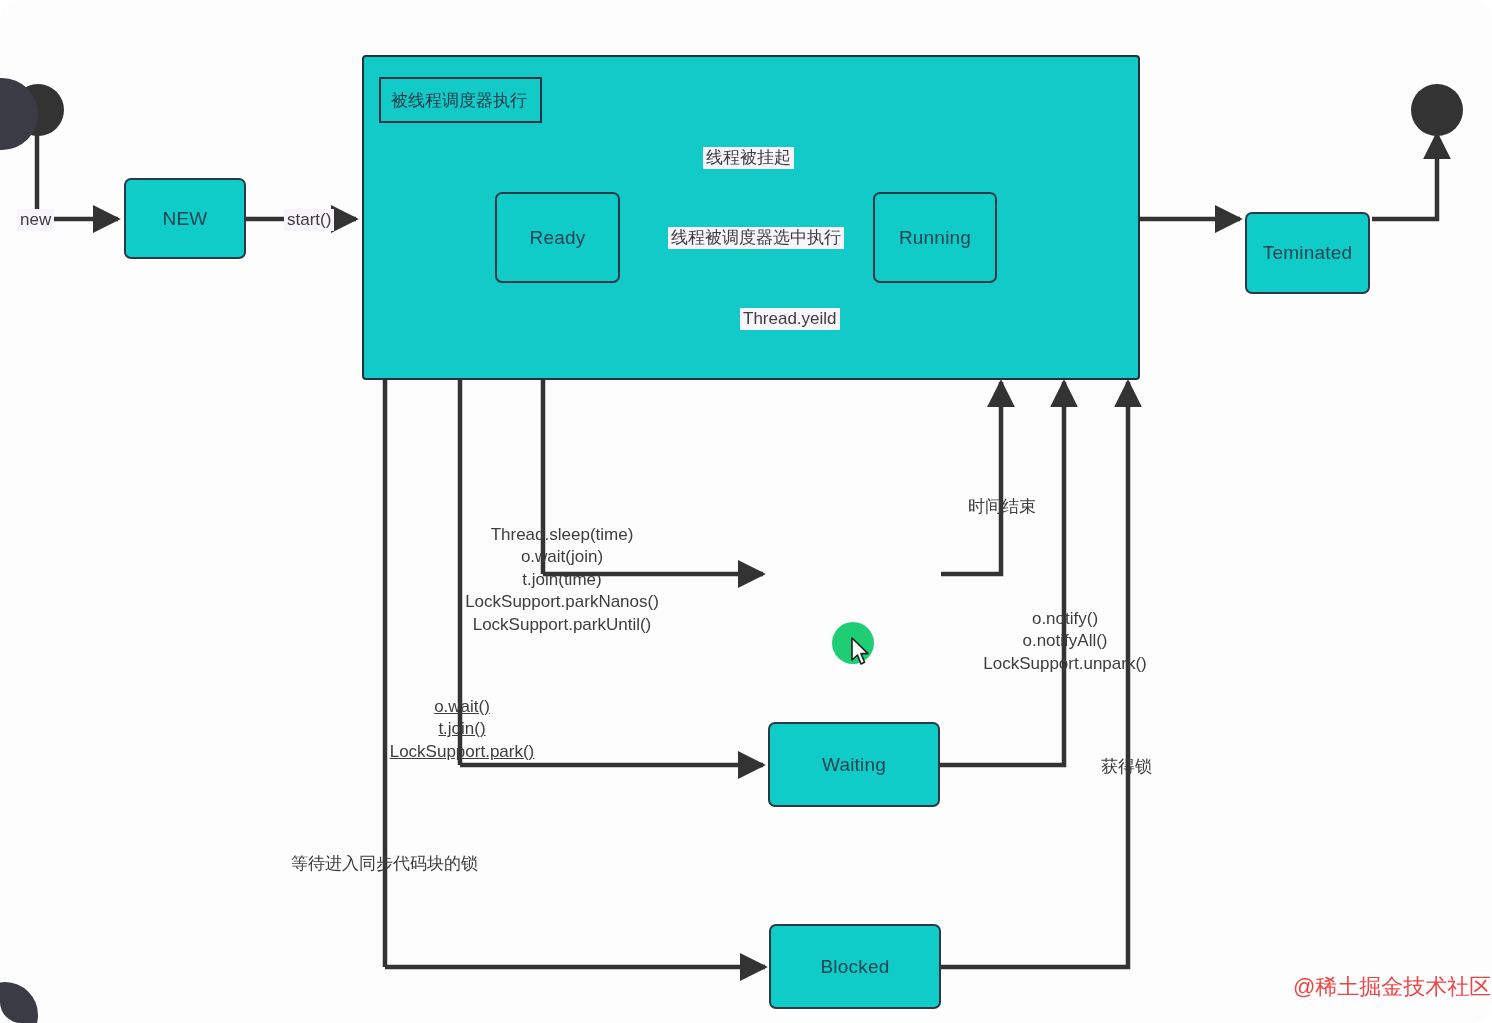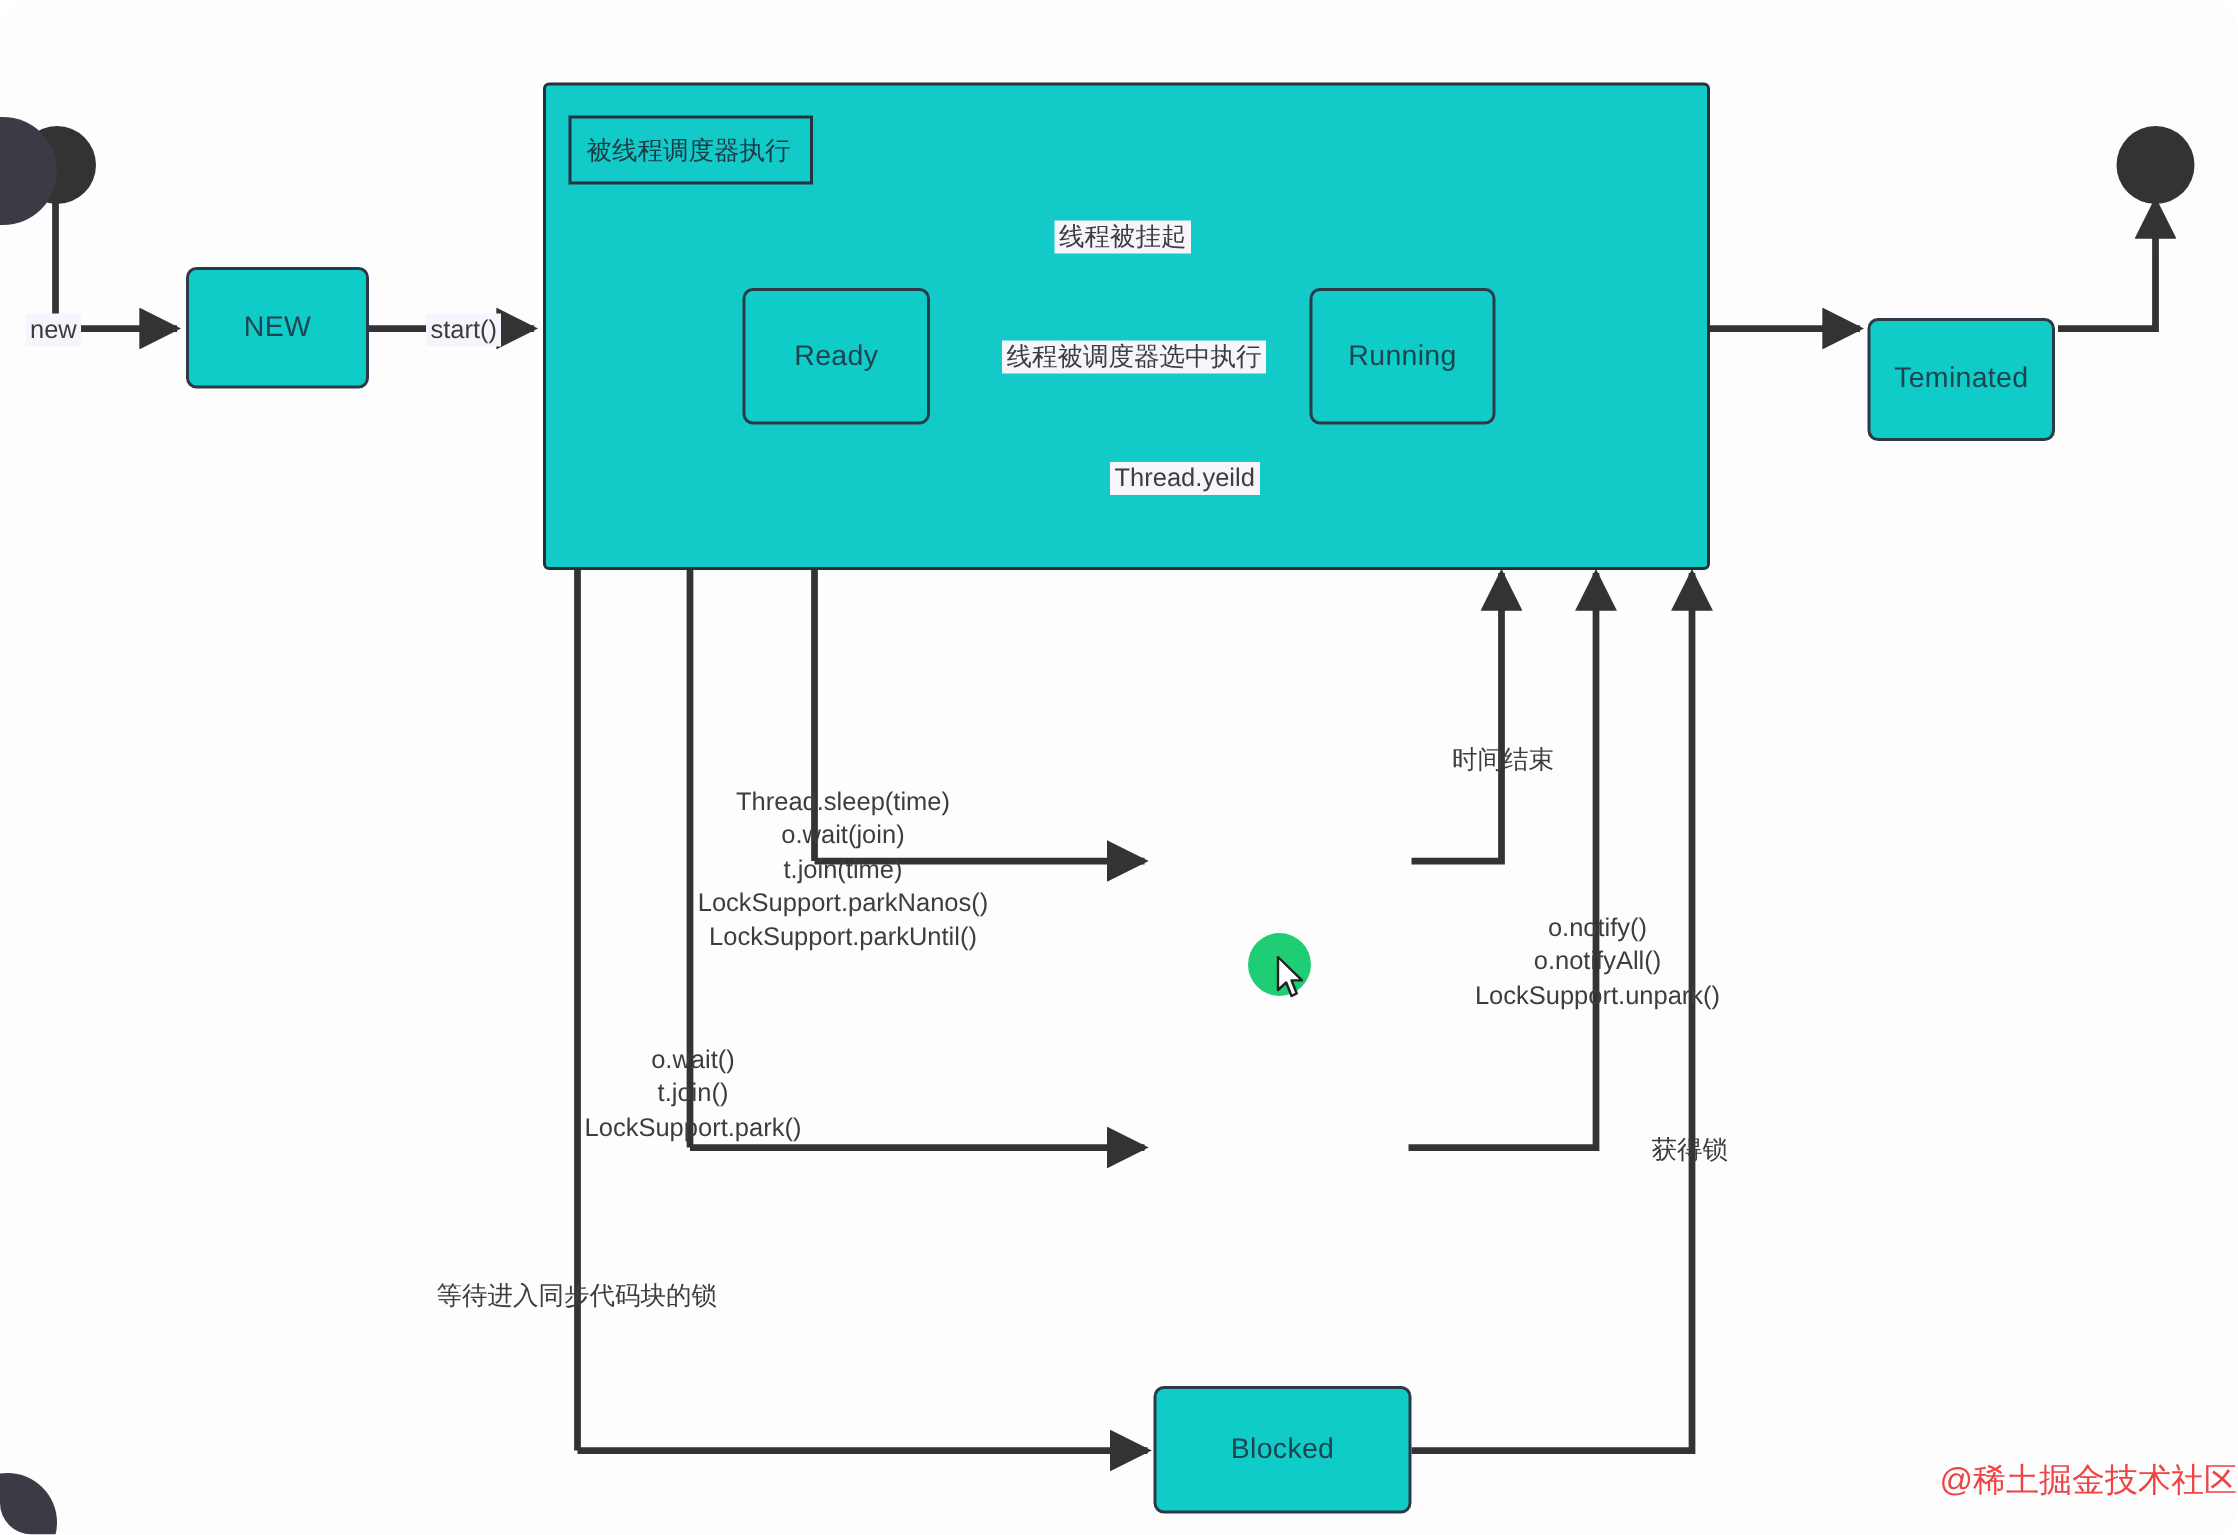--- a/index.html
+++ b/index.html
@@ -169,20 +169,23 @@
 
   <div class="node" style="left:873px; top:192px; width:124px; height:91px;">
     <span>Running</span>
   </div>
 
   <div class="node" style="left:1245px; top:177px; width:125px; height:82px;margin-top:35px;">
     <span>Teminated</span>
   </div>
 
 
+  <div class="node" style="left:768px; top:722px; width:172px; height:85px;">
+    <span>Waiting</span>
+  </div>
 
   <div class="node" style="left:769px; top:924px; width:172px; height:85px;">
     <span>Blocked</span>
   </div>
 
   <div class="edge-label boxed" style="left:17px; top:209px;"><span>new</span></div>
 
   <div class="edge-label boxed" style="left:284px; top:209px;"><span>start()</span></div>
 
   <div class="edge-label boxed" style="left:703px; top:147px;"><span>线程被挂起</span></div>
@@ -194,21 +197,21 @@
   <div class="edge-label center" style="left:452px; top:524px; width:220px;">
     <div>Thread.sleep(time)</div>
     <div>o.wait(join)</div>
     <div>t.join(time)</div>
     <div>LockSupport.parkNanos()</div>
     <div>LockSupport.parkUntil()</div>
   </div>
 
   <div class="edge-label" style="left:968px; top:496px;"><span>时间结束</span></div>
 
-  <div class="edge-label center" style="left:386px; top:696px; width:152px;">
+  <div class="edge-label center" style="left:386px; top:696px; width:152px;text-decoration:underline;">
     <div>o.wait()</div>
     <div>t.join()</div>
     <div>LockSupport.park()</div>
   </div>
 
   <div class="edge-label center" style="left:978px; top:608px; width:174px;">
     <div>o.notify()</div>
     <div>o.notifyAll()</div>
     <div>LockSupport.unpark()</div>
   </div>

